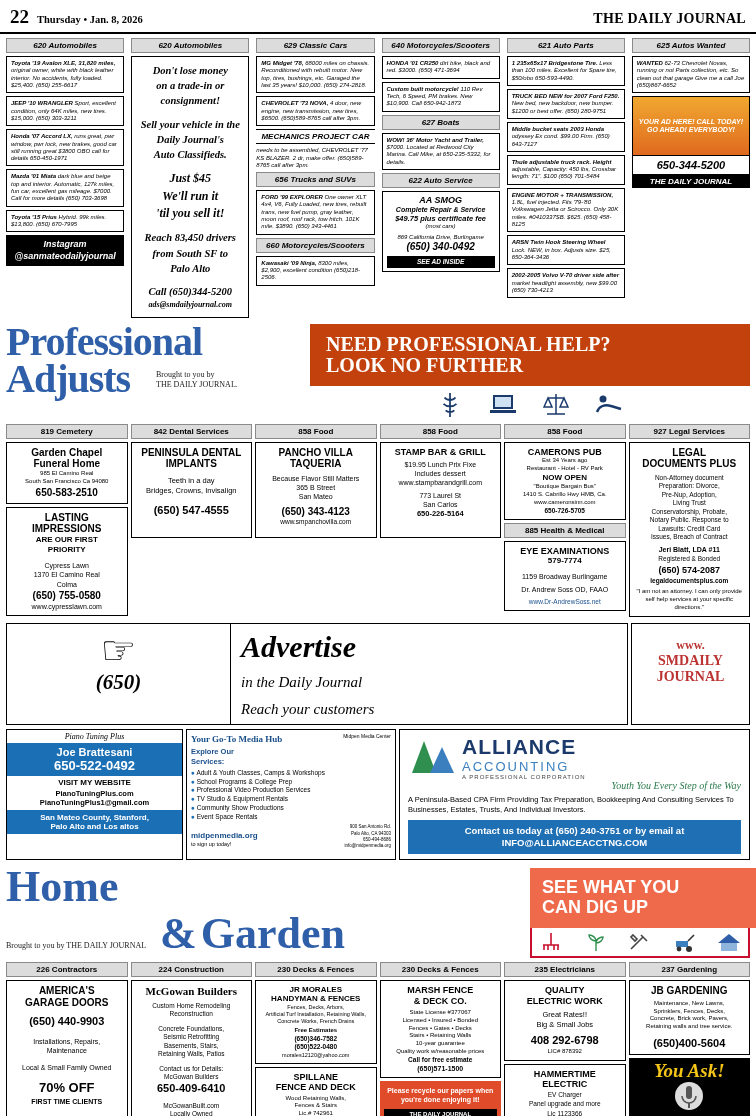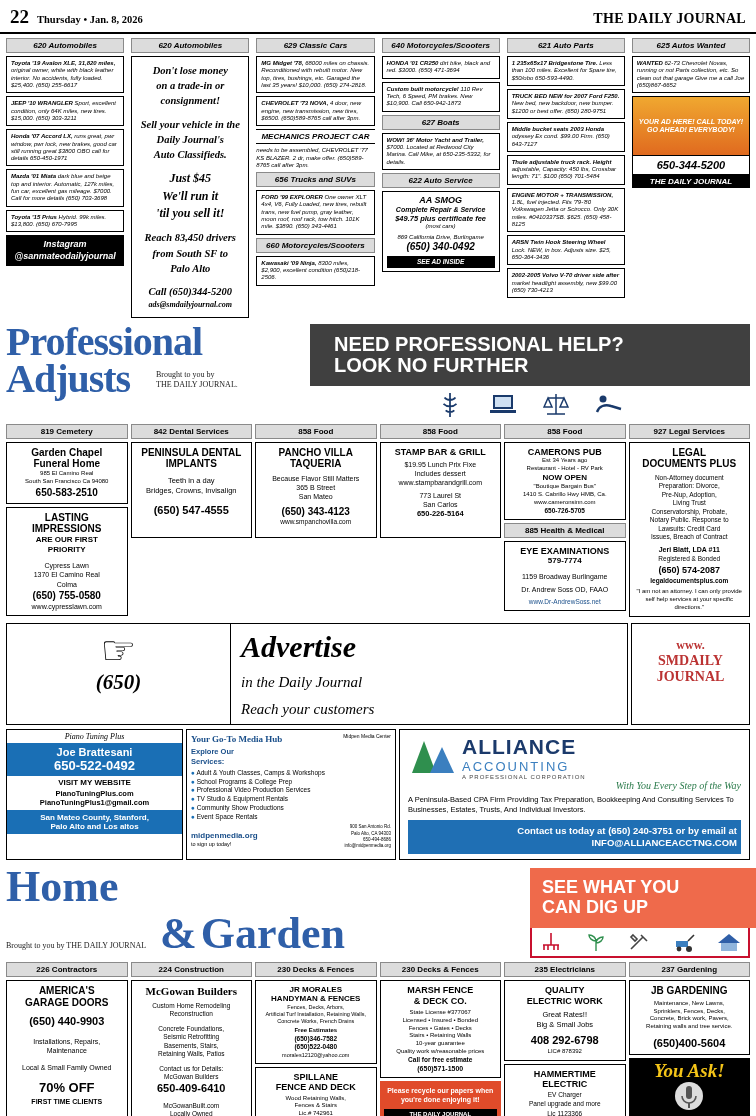--- a/index.html
+++ b/index.html
@@ -24,21 +24,21 @@
   .promo{border:1px solid #000;text-align:center;font-family:"Liberation Serif",serif;font-weight:bold;font-size:10.5px;line-height:1.45;padding:6px 4px;}
   .promo .sm{font-size:8px;font-weight:bold;}
   .promo .lg{font-size:12px;}
   .insta{background:#000;color:#fff;text-align:center;font-size:9px;font-weight:bold;padding:4px 2px;line-height:1.25;}
   
   .prosec{display:flex;padding:6px 6px 0 6px;gap:4px;align-items:stretch;}
   .proleft{width:300px;}
   .proword{font-family:"Liberation Serif",serif;color:#2f5fa8;font-size:40px;line-height:.92;font-weight:bold;letter-spacing:-1px;}
   .brought{font-family:"Liberation Serif",serif;font-size:8px;color:#222;margin-top:4px;line-height:1.3;}
   .proright{flex:1;}
-  .orangebar{background:#404040;color:#fff;font-weight:bold;font-size:20px;line-height:1.05;padding:10px 24px;font-family:Liberation Sans, sans-serif;}
+  .orangebar{background:#c2410c;color:#fff;font-weight:bold;font-size:20px;line-height:1.05;padding:10px 16px;font-family:Liberation Serif, serif;}
   .iconrow{display:flex;justify-content:center;gap:26px;padding:6px 0 2px 0;}
   .iconrow svg{display:block;}
   
   .svcgrid{display:flex;gap:3px;padding:4px 6px 0 6px;}
   .box{border:1px solid #000;padding:4px;font-size:7px;line-height:1.3;text-align:center;margin-bottom:3px;}
   .box .nm{font-size:10px;font-weight:bold;display:block;line-height:1.15;}
   .box .nm2{font-size:9px;font-weight:bold;display:block;line-height:1.15;}
   .box .ph{font-size:10px;font-weight:bold;display:block;}
   .advleft{width:215px;border-right:1px solid #000;text-align:center;padding:6px 4px;}
   .advright{flex:1;padding:6px 10px;}
@@ -54,21 +54,21 @@
   .mediahub{width:200px;border:1px solid #000;padding:3px 4px;font-size:6.5px;line-height:1.35;}
   .mh-top{display:flex;justify-content:space-between;align-items:flex-start;}
   .mh-blue{color:#1a4f8a;font-weight:bold;font-size:9px;font-family:"Liberation Serif",serif;}
   .bullet{color:#1a6fb5;font-weight:bold;}
   .alliance{flex:1;border:1px solid #000;padding:5px 8px;}
   .al-name{font-size:21px;letter-spacing:1px;color:#1b3a6b;font-weight:bold;}
   .al-sub{font-size:13px;letter-spacing:2px;color:#3b7fbf;}
   .al-small{font-size:6px;letter-spacing:1px;color:#444;}
   .al-tag{font-family:"Liberation Serif",serif;font-style:italic;color:#2a7a4a;font-size:10px;text-align:right;}
   .al-body{font-size:7.5px;line-height:1.35;margin-top:4px;}
-  .al-cta{background:#1f6fb4;color:#fff;font-weight:bold;font-size:9.5px;text-align:right;padding:5px 4px;margin-top:5px;line-height:1.3;}
+  .al-cta{background:#1f6fb4;color:#fff;font-weight:bold;font-size:9.5px;text-align:center;padding:5px 4px;margin-top:5px;line-height:1.3;}
   
   .hgsec{display:flex;padding:6px 6px 0 6px;gap:6px;align-items:center;}
   .hgleft{flex:1;position:relative;}
   .hgword{font-family:"Liberation Serif",serif;color:#2f5fa8;font-size:44px;font-weight:bold;line-height:.95;}
   .amp{font-family:"Liberation Serif",serif;color:#2f5fa8;font-size:44px;font-weight:bold;}
   .hgright{width:220px;border:2px solid #ef6a4b;background:#ef6a4b;color:#fff;font-weight:bold;font-size:18px;line-height:1.1;padding:8px 10px;}
   
   .botgrid{display:flex;gap:3px;padding:3px 6px 6px 6px;}
   .recycle{background:#e04b2a;color:#fff;font-size:7px;font-weight:bold;text-align:center;padding:6px 4px;line-height:1.25;}
   .youask{background:#000;color:#fff;text-align:center;padding:3px;}
@@ -392,21 +392,21 @@
         <svg width="46" height="40" viewBox="0 0 46 40">
           <polygon points="4,36 16,4 28,36" fill="#2f8f4e"></polygon>
           <polygon points="22,36 34,10 46,36" fill="#3b7fbf"></polygon>
         </svg>
         <div>
           <div class="al-name">ALLIANCE</div>
           <div class="al-sub">ACCOUNTING</div>
           <div class="al-small">A PROFESSIONAL CORPORATION</div>
         </div>
       </div>
-      <div class="al-tag">With You Every Step of the Way</div>
+      <div class="al-tag">Youth You Every Step of the Way</div>
       <div class="al-body">A Peninsula-Based CPA Firm Providing Tax Preparation, Bookkeeping And Consulting Services To Businesses, Estates, Trusts, And Individual Investors.</div>
       <div class="al-cta">Contact us today at (650) 240-3751 or by email at INFO@ALLIANCEACCTNG.COM</div>
     </div>
   </div>
 
   <div class="hgsec">
     <div class="hgleft">
       <div class="hgword">Home</div>
       <div style="display:flex;align-items:baseline;gap:4px;">
         <div class="brought" style="width:150px">Brought to you by THE DAILY JOURNAL</div>

